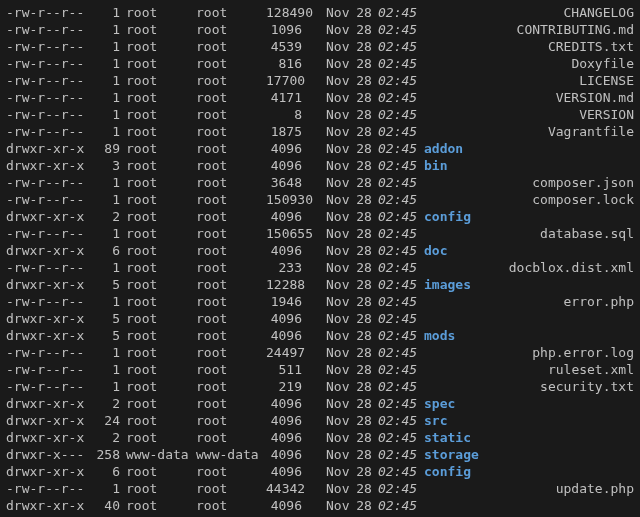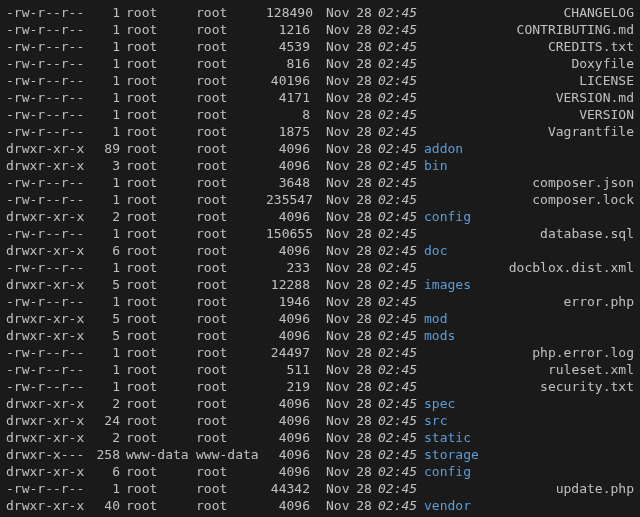--- a/index.html
+++ b/index.html
@@ -17,28 +17,28 @@
       width: 640px;
       white-space: nowrap;
     }
     .row {
       display: flex;
     }
     .perms { width: 88px; }
     .links { width: 32px; text-align: right; padding-right: 6px; }
     .owner { width: 70px; }
     .group { width: 70px; }
-    .size  { width: 60px; text-align: right; padding-right: 16px; }
+    .size  { width: 60px; text-align: right; padding-right: 24px; }
     .month { width: 30px; }
     .day   { width: 22px; text-align: center; padding-right: 6px; }
     .time  { width: 46px; font-style: italic; }
     .name  { flex: 1; }
     .dir {
       color: #5b9dd9;
-      font-weight: normal;
+      font-weight: bold;
     }
     .file {
       color: #c0c0c0;
       text-align: right;
     }
   </style>
 </head>
 <body>
 
 <div id="terminal-output">
@@ -51,21 +51,21 @@
       <span class="month">Nov</span>
       <span class="day">28</span>
       <span class="time">02:45</span>
       <span class="name file">CHANGELOG</span>
     </div>
     <div class="row">
       <span class="perms">-rw-r--r--</span>
       <span class="links">1</span>
       <span class="owner">root</span>
       <span class="group">root</span>
-      <span class="size">1216</span>
+      <span class="size">1096</span>
       <span class="month">Nov</span>
       <span class="day">28</span>
       <span class="time">02:45</span>
       <span class="name file">CONTRIBUTING.md</span>
     </div>
     <div class="row">
       <span class="perms">-rw-r--r--</span>
       <span class="links">1</span>
       <span class="owner">root</span>
       <span class="group">root</span>
@@ -84,21 +84,21 @@
       <span class="month">Nov</span>
       <span class="day">28</span>
       <span class="time">02:45</span>
       <span class="name file">Doxyfile</span>
     </div>
     <div class="row">
       <span class="perms">-rw-r--r--</span>
       <span class="links">1</span>
       <span class="owner">root</span>
       <span class="group">root</span>
-      <span class="size">40196</span>
+      <span class="size">17700</span>
       <span class="month">Nov</span>
       <span class="day">28</span>
       <span class="time">02:45</span>
       <span class="name file">LICENSE</span>
     </div>
     <div class="row">
       <span class="perms">-rw-r--r--</span>
       <span class="links">1</span>
       <span class="owner">root</span>
       <span class="group">root</span>
@@ -161,21 +161,21 @@
       <span class="month">Nov</span>
       <span class="day">28</span>
       <span class="time">02:45</span>
       <span class="name file">composer.json</span>
     </div>
     <div class="row">
       <span class="perms">-rw-r--r--</span>
       <span class="links">1</span>
       <span class="owner">root</span>
       <span class="group">root</span>
-      <span class="size">235547</span>
+      <span class="size">150930</span>
       <span class="month">Nov</span>
       <span class="day">28</span>
       <span class="time">02:45</span>
       <span class="name file">composer.lock</span>
     </div>
     <div class="row">
       <span class="perms">drwxr-xr-x</span>
       <span class="links">2</span>
       <span class="owner">root</span>
       <span class="group">root</span>
@@ -242,21 +242,20 @@
     </div>
     <div class="row">
       <span class="perms">drwxr-xr-x</span>
       <span class="links">5</span>
       <span class="owner">root</span>
       <span class="group">root</span>
       <span class="size">4096</span>
       <span class="month">Nov</span>
       <span class="day">28</span>
       <span class="time">02:45</span>
-      <span class="name dir">mod</span>
     </div>
     <div class="row">
       <span class="perms">drwxr-xr-x</span>
       <span class="links">5</span>
       <span class="owner">root</span>
       <span class="group">root</span>
       <span class="size">4096</span>
       <span class="month">Nov</span>
       <span class="day">28</span>
       <span class="time">02:45</span>
@@ -363,21 +362,20 @@
     </div>
     <div class="row">
       <span class="perms">drwxr-xr-x</span>
       <span class="links">40</span>
       <span class="owner">root</span>
       <span class="group">root</span>
       <span class="size">4096</span>
       <span class="month">Nov</span>
       <span class="day">28</span>
       <span class="time">02:45</span>
-      <span class="name dir">vendor</span>
     </div>
     <div class="row">
       <span class="perms">drwxr-xr-x</span>
       <span class="links">11</span>
       <span class="owner">root</span>
       <span class="group">root</span>
       <span class="size">4096</span>
       <span class="month">Nov</span>
       <span class="day">28</span>
       <span class="time">02:45</span>

